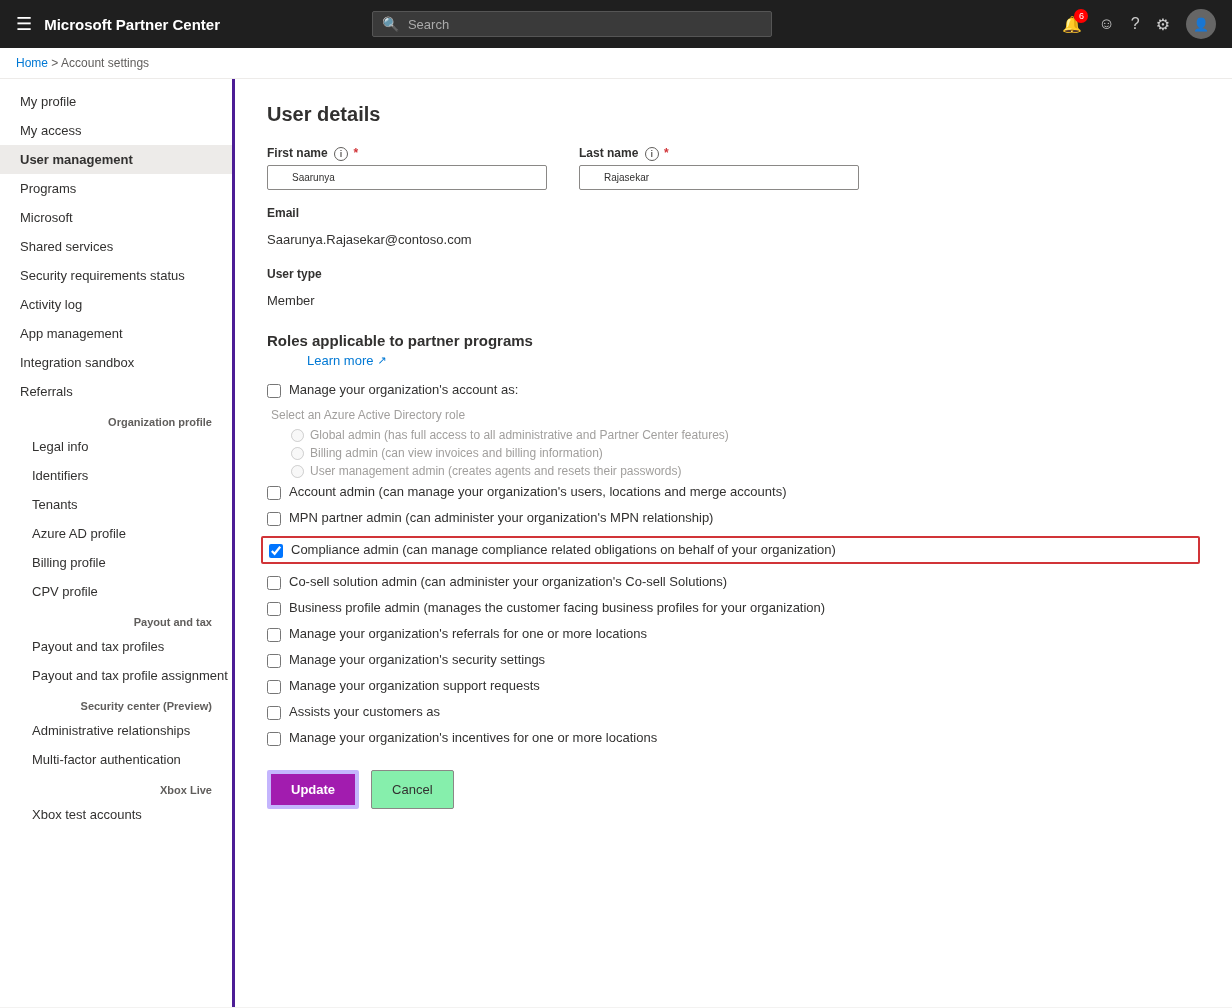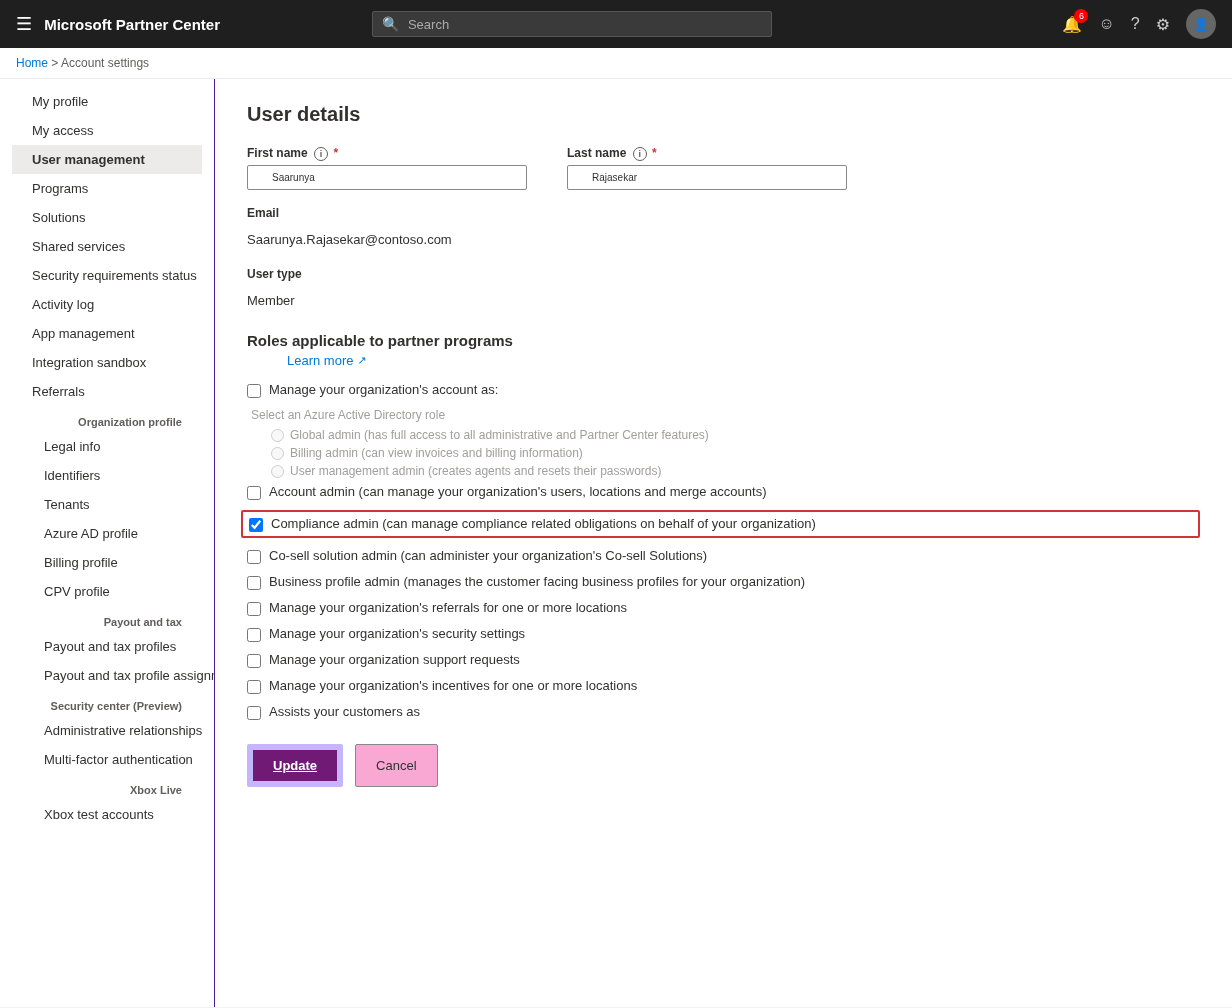--- a/index.html
+++ b/index.html
@@ -89,25 +89,25 @@
 
     
     .main-layout {
       display: flex;
       height: calc(100vh - 80px);
       background: #fff;
     }
 
     
     .sidebar {
-      width: 215px;
+      width: 235px;
       flex-shrink: 0;
-      border-right: 1px solid #4c1d95;
+      border-right: 3px solid #4c1d95;
       overflow-y: auto;
-      padding: 8px 12px;
+      padding: 8px 0;
       background: #fff;
     }
     .sidebar-item {
       padding: 7px 20px;
       cursor: pointer;
       font-size: 13px;
       color: #323130;
       white-space: nowrap;
     }
     .sidebar-item.active { background: #edebe9; font-weight: 600; }
@@ -130,21 +130,21 @@
       background: #fff;
     }
     .page-title {
       font-size: 20px;
       font-weight: 600;
       color: #323130;
       margin-bottom: 20px;
     }
 
     
-    .form-row { display: flex; gap: 40px; margin-bottom: 16px; }
+    .form-row { display: flex; gap: 32px; margin-bottom: 16px; }
     .form-group { display: flex; flex-direction: column; gap: 4px; }
     .form-group.half { flex: 1; max-width: 280px; }
     .form-label {
       font-size: 12px;
       font-weight: 600;
       color: #323130;
     }
     .form-label .required { color: #d13438; margin-left: 2px; }
     .form-label .info-icon {
       display: inline-block;
@@ -210,32 +210,31 @@
     .sub-label {
       font-size: 12px;
       color: #a19f9d;
       margin-bottom: 6px;
       margin-left: 4px;
     }
 
     
     .btn-row { display: flex; gap: 12px; margin-top: 24px; }
     .btn-primary {
-      background: #701a75;
+      background: #a21caf;
       color: #fff;
-      border: 6px solid #c4b5fd;
+      border: 4px solid #c4b5fd;
       border-radius: 2px;
       padding: 8px 20px;
       font-size: 13px;
       font-weight: 600;
       cursor: pointer;
-      text-decoration: underline;
     }
     .btn-secondary {
-      background: #f9a8d4;
+      background: #86efac;
       color: #323130;
       border: 1px solid #8a8886;
       border-radius: 2px;
       padding: 8px 20px;
       font-size: 13px;
       cursor: pointer;
     }
 
     
     .sidebar::-webkit-scrollbar, .content::-webkit-scrollbar { width: 6px; }
@@ -272,21 +271,21 @@
 </div>
 
 <div class="main-layout">
 
   <aside class="sidebar">
 
     <div class="sidebar-item">My profile</div>
     <div class="sidebar-item">My access</div>
     <div class="sidebar-item active">User management</div>
     <div class="sidebar-item">Programs</div>
-    <div class="sidebar-item">Solutions</div>
+    <div class="sidebar-item">Microsoft</div>
     <div class="sidebar-item">Shared services</div>
     <div class="sidebar-item">Security requirements status</div>
     <div class="sidebar-item">Activity log</div>
     <div class="sidebar-item">App management</div>
     <div class="sidebar-item">Integration sandbox</div>
     <div class="sidebar-item">Referrals</div>
 
     <div class="sidebar-section">Organization profile</div>
     <div class="sidebar-item sub">Legal info</div>
     <div class="sidebar-item sub">Identifiers</div>
@@ -372,20 +371,24 @@
       </div>
     </div>
 
     
     <div class="checkbox-row">
       <input type="checkbox" id="cb-account-admin" style="">
       <label for="cb-account-admin">Account admin (can manage your organization's users, locations and merge accounts)</label>
     </div>
 
     
+    <div class="checkbox-row">
+      <input type="checkbox" id="cb-mpn" style="">
+      <label for="cb-mpn">MPN partner admin (can administer your organization's MPN relationship)</label>
+    </div>
 
     
     <div class="checkbox-row highlighted">
       <input type="checkbox" id="cb-compliance" checked="" style="">
       <label for="cb-compliance">Compliance admin (can manage compliance related obligations on behalf of your organization)</label>
     </div>
 
     
     <div class="checkbox-row" style="margin-top:8px;">
       <input type="checkbox" id="cb-cosell" style="">
@@ -411,28 +414,28 @@
     </div>
 
     
     <div class="checkbox-row">
       <input type="checkbox" id="cb-support" style="">
       <label for="cb-support">Manage your organization support requests</label>
     </div>
 
     
     <div class="checkbox-row">
+      <input type="checkbox" id="cb-assists" style="">
+      <label for="cb-assists">Assists your customers as</label>
+    </div>
+
+    
+    <div class="checkbox-row">
       <input type="checkbox" id="cb-incentives" style="">
       <label for="cb-incentives">Manage your organization's incentives for one or more locations</label>
-    </div>
-
-    
-    <div class="checkbox-row">
-      <input type="checkbox" id="cb-assists" style="">
-      <label for="cb-assists">Assists your customers as</label>
     </div>
 
     
     <div class="btn-row">
       <button class="btn-primary">Update</button>
       <button class="btn-secondary">Cancel</button>
     </div>
   </main>
 </div>
 

